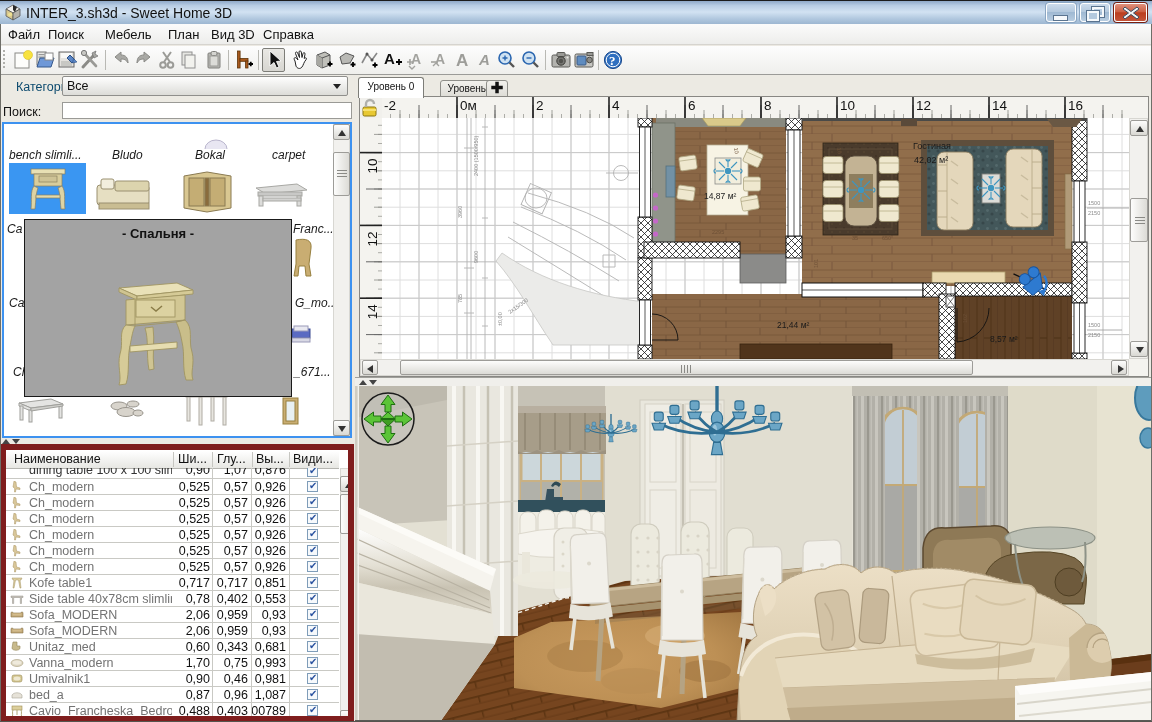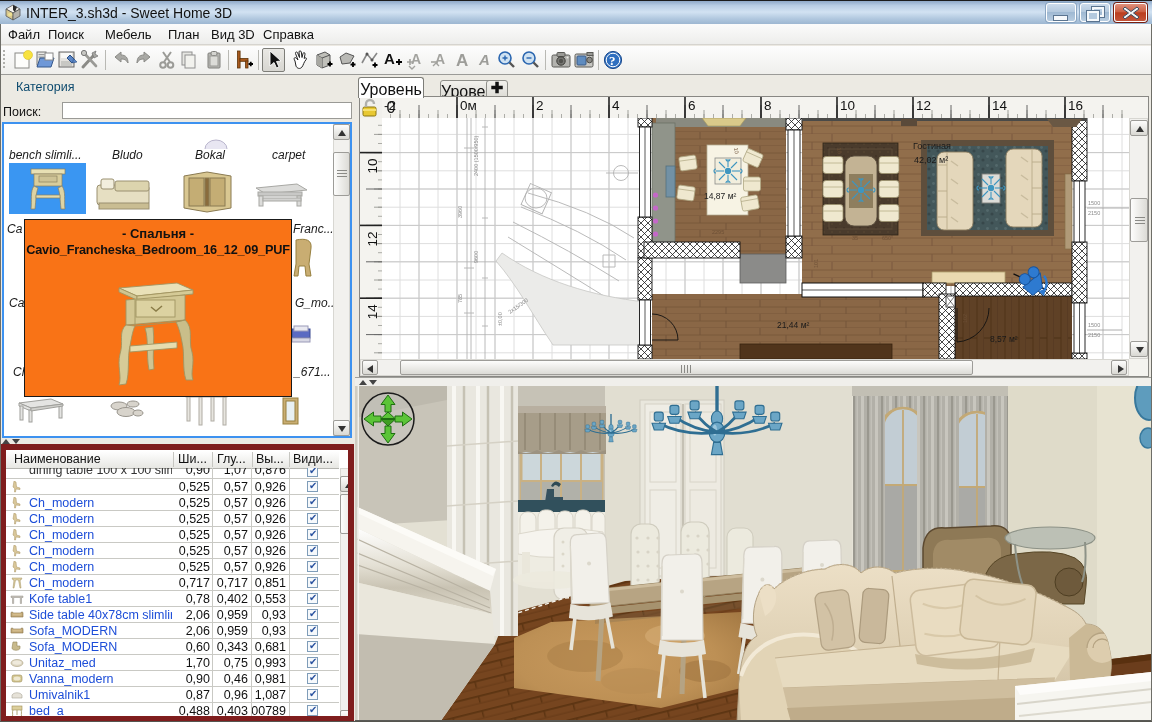--- a/index.html
+++ b/index.html
@@ -29,38 +29,38 @@
 #inpsearch{position:absolute;left:62px;top:27px;width:290px;height:17px;background:#fff;border:1px solid #9a9a96;box-sizing:border-box;}
 #catalog{position:absolute;left:2px;top:47px;width:350px;height:316px;background:#fff;border:2px solid #3d92f0;box-sizing:border-box;overflow:hidden;}
 .cname{position:absolute;font-size:12px;font-style:italic;color:#1a1a1a;white-space:nowrap;}
 #catdivider{position:absolute;left:0px;top:364px;width:352px;height:5px;}
 
 #ftable{position:absolute;left:0px;top:369px;width:354px;height:278px;background:#fff;border:6px solid #7f1d1d;box-sizing:border-box;overflow:hidden;}
 #fhead{position:absolute;left:0;top:1px;width:333px;height:17px;background:linear-gradient(180deg,#ffffff,#e7e7e3);border-bottom:1px solid #b5b5b0;}
 #fhead div{position:absolute;top:1px;font-size:12.5px;color:#111;}
 .hsep{position:absolute;top:1px;width:1px;height:15px;background:#c6c6c1;}
 .frow{position:absolute;left:0;width:333px;height:16px;border-bottom:1px solid #c9c9c4;box-sizing:border-box;}
-.frow .nm{position:absolute;left:23px;top:17px;font-size:12.5px;color:#1d4ed8;white-space:nowrap;width:143px;overflow:hidden;}
+.frow .nm{position:absolute;left:23px;top:1px;font-size:12.5px;color:#737373;white-space:nowrap;width:143px;overflow:hidden;}
 .frow .v1,.frow .v2,.frow .v3{position:absolute;top:1px;font-size:12.5px;color:#111;text-align:right;}
 .frow .v1{left:124px;width:80px;}
 .frow .v2{left:166px;width:76px;}
 .frow .v3{left:204px;width:76px;}
 .gl{position:absolute;top:0;width:1px;height:16px;background:#c9c9c4;}
 .cb{position:absolute;left:301px;top:2px;width:11px;height:11px;background:#f6f9fc;border:1px solid #7f9db9;box-sizing:border-box;}
 .cb:after{content:"✔";position:absolute;left:1px;top:-2px;font-size:10px;color:#2a52a0;}
 .ricon{position:absolute;left:4px;top:2px;width:14px;height:12px;}
 
 .sbtrack{position:absolute;background:#f2f1ee;border:1px solid #d8d7d2;box-sizing:border-box;}
 .sbbtn{position:absolute;width:17px;height:16px;background:linear-gradient(180deg,#fdfdfc,#d9d8d3);border:1px solid #9d9c98;border-radius:2px;box-sizing:border-box;color:#333;}
 .sbthumb{position:absolute;background:linear-gradient(90deg,#fdfdfc,#dcdbd6);border:1px solid #9d9c98;border-radius:2px;box-sizing:border-box;}
 .tri{position:absolute;width:0;height:0;}
 
 #rightpanel{position:absolute;left:355px;top:75px;width:797px;height:647px;background:#eceae3;}
 #tabs{position:absolute;left:0;top:1px;width:797px;height:20px;}
-.tab{position:absolute;box-sizing:border-box;font-size:16px;color:#111;text-align:center;}
+.tab{position:absolute;box-sizing:border-box;font-size:10px;color:#111;text-align:center;}
 #tab1{left:3px;top:1px;width:66px;height:21px;background:#fff;border:1px solid #7d7d78;border-bottom:none;border-radius:3px 3px 0 0;padding-top:3px;z-index:2;}
 #tab2{left:69px;top:4px;width:62px;height:18px;background:linear-gradient(180deg,#f2f1ed,#dddcd6);border:1px solid #8f8f8a;border-radius:3px 3px 0 0;padding-top:2px;margin-left:16px;}
 #tab3{left:131px;top:4px;width:22px;height:18px;background:linear-gradient(180deg,#f2f1ed,#dddcd6);border:1px solid #8f8f8a;border-radius:3px 3px 0 0;font-weight:bold;font-size:15px;line-height:14px;}
 #planpane{position:absolute;left:4px;top:21px;width:790px;height:281px;background:#f4f3ef;border:1px solid #888783;box-sizing:border-box;}
 #corner{position:absolute;left:0px;top:0px;width:22px;height:21px;background:#f1f0ec;}
 #hruler{position:absolute;left:22px;top:0px;width:747px;height:21px;background:#f4f3ef;overflow:hidden;}
 #vruler{position:absolute;left:0px;top:21px;width:22px;height:241px;background:#f4f3ef;overflow:hidden;}
 #plansvg{position:absolute;left:22px;top:21px;width:747px;height:241px;background:#fff;}
 #vscroll{position:absolute;left:769px;top:21px;width:19px;height:241px;}
 #hscroll{position:absolute;left:0px;top:262px;width:769px;height:17px;}
@@ -225,20 +225,21 @@
       </svg>
     <div class="tsep" style="left:598px"></div>
     <svg class="tico" style="left:602px" viewBox="0 0 22 22">
         <circle cx="11" cy="11" r="8.6" fill="#2f6fc0" stroke="#1c4a8c"></circle>
         <circle cx="11" cy="11" r="6.8" fill="none" stroke="#fff" stroke-width="1"></circle>
         <text x="7" y="16" font-family="Liberation Serif" font-size="13" font-weight="bold" fill="#fff">?</text>
       </svg>
   </div>
   <div id="leftpanel">
     <div id="lblcat">Категория</div>
+    <div id="selcat">Все<div id="selarrow"></div></div>
     <div id="lblsearch">Поиск:</div>
     <div id="inpsearch"></div>
     <div id="catalog">
       <svg class="abs" style="left:199px;top:12px" width="26" height="13" viewBox="0 0 26 13">
           <ellipse cx="13" cy="13" rx="11" ry="9" fill="#e8e6f2" stroke="#b8b4cc"></ellipse>
         </svg>
       <div class="cname" style="left:5px;top:24px">bench slimli...</div>
       <div class="cname" style="left:108px;top:24px">Bludo</div>
       <div class="cname" style="left:191px;top:24px">Bokal</div>
       <div class="cname" style="left:268px;top:24px">carpet</div>
@@ -326,23 +327,22 @@
       <div class="sbtrack" style="left:329px;top:0px;width:17px;height:312px"></div>
       <div class="sbbtn" style="left:329px;top:0px">
           <div class="tri" style="left:4px;top:5px;border-left:4px solid transparent;border-right:4px solid transparent;border-bottom:6px solid #333"></div>
         </div>
       <div class="sbthumb" style="left:329px;top:28px;width:17px;height:44px">
           <div class="abs" style="left:3px;top:17px;width:10px;height:8px;background-image:repeating-linear-gradient(180deg,#8a8a86 0 1px,transparent 1px 3px)"></div>
         </div>
       <div class="sbbtn" style="left:329px;top:296px">
           <div class="tri" style="left:4px;top:5px;border-left:4px solid transparent;border-right:4px solid transparent;border-top:6px solid #333"></div>
         </div>
-      <div class="abs" style="left:20px;top:95px;width:268px;height:178px;background:#f97316;border:1px solid #1a1a1a;box-sizing:border-box">
+      <div class="abs" style="left:20px;top:95px;width:268px;height:178px;background:#a3a3a3;border:1px solid #1a1a1a;box-sizing:border-box">
         <div class="abs" style="left:0;top:6px;width:266px;text-align:center;font-size:13px;font-weight:bold;color:#111">- Спальня -</div>
-        <div class="abs" style="left:0;top:23px;width:266px;text-align:center;font-size:12.7px;font-weight:bold;color:#111;letter-spacing:-0.2px">Cavio_Francheska_Bedroom_16_12_09_PUF</div>
         <svg class="abs" style="left:88px;top:60px" width="86" height="110" viewBox="0 0 86 110">
             <g stroke="#a09562" stroke-width="0.9" fill="#d9cf9e">
 <polygon points="6,8 64,3 80,10 24,16" fill="#e9e1b8"></polygon>
 <polygon points="6,8 24,16 24,20 6,12" fill="#cfc491"></polygon>
 <polygon points="24,16 80,10 80,14 24,20" fill="#d5ca96"></polygon>
 <polygon points="13,20 72,15 72,40 13,45" fill="#d2c794"></polygon>
 <rect x="23" y="20" width="39" height="17" fill="#dcd2a1"></rect>
 <path d="M38 27 l5 4 l6 -5" fill="none" stroke="#8a7c48" stroke-width="1.5"></path>
 <path d="M13 45 C5 52 11 62 7 74 C4 86 9 96 6 105 L13 104 C17 92 14 78 17 66 C19 55 20 50 22 46 Z" fill="#d6cb98"></path>
 <path d="M72 40 C81 48 75 60 79 72 C82 84 77 92 80 100 L73 100 C69 88 72 74 69 62 C67 51 65 46 63 42 Z" fill="#c9be8a"></path>

